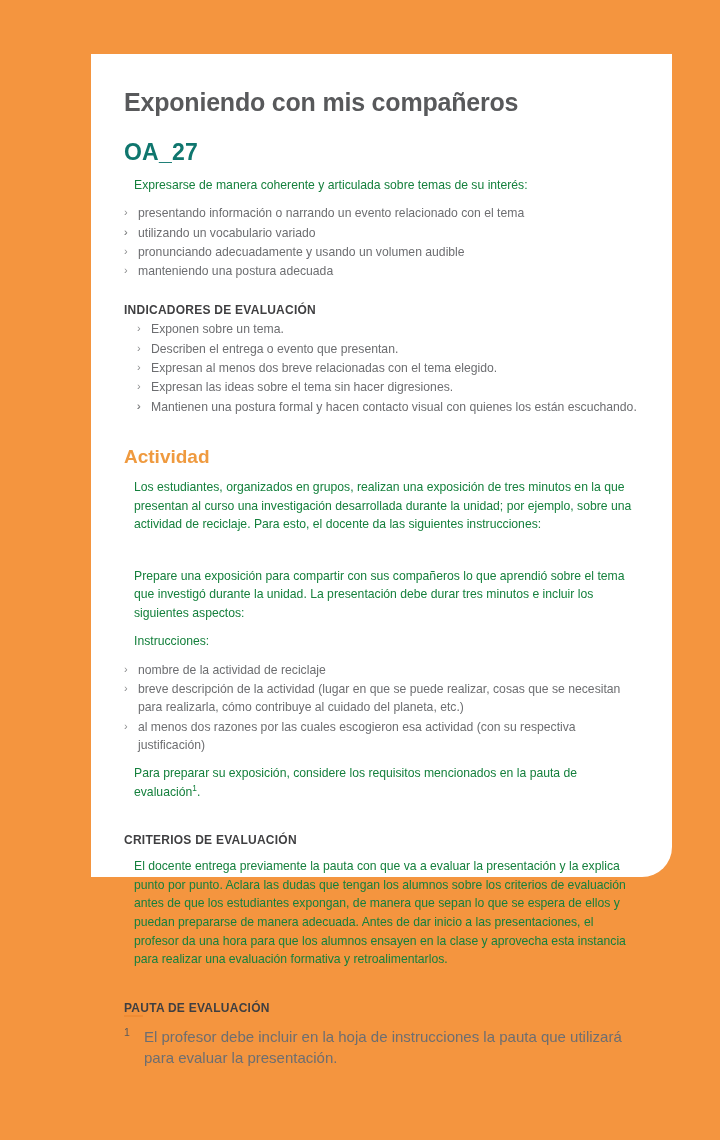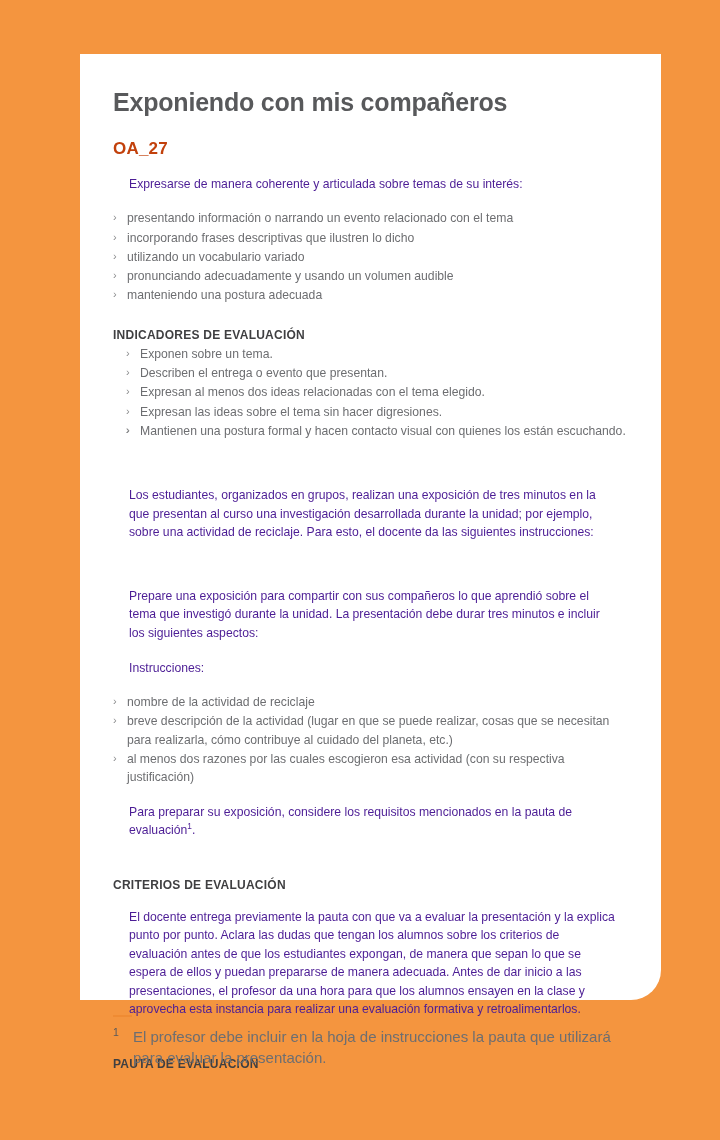--- a/index.html
+++ b/index.html
@@ -9,24 +9,24 @@
   body {
     width: 720px;
     height: 1140px;
     background: #f4953f;
     font-family: "Liberation Sans", sans-serif;
     overflow: hidden;
   }
 
   .page-sheet {
     position: absolute;
-    left: 80px;
+    left: 91px;
     top: 54px;
     width: 581px;
-    height: 946px;
+    height: 823px;
     background: #ffffff;
     border-bottom-right-radius: 30px;
     box-sizing: border-box;
     padding: 4px;
   }
 
   .content {
     position: absolute;
     left: 33px;
     top: 34px;
@@ -36,32 +36,32 @@
   .doc-title {
     font-size: 25px;
     font-weight: bold;
     color: #58595b;
     letter-spacing: -0.2px;
     margin: 0 0 22px 0;
     line-height: 1.15;
   }
 
   .oa-code {
-    font-size: 17px;
-    font-weight: bold;
-    color: #c2410c;
+    font-size: 23px;
+    font-weight: bold;
+    color: #0f766e;
     margin: 0 0 4px 0;
     letter-spacing: 0.2px;
   }
 
   .body-text {
     font-size: 12.2px;
-    color: #4c1d95;
+    color: #15803d;
     line-height: 1.52;
-    margin: 16px;
+    margin: 10px;
   }
 
   .section-head {
     font-size: 12px;
     font-weight: bold;
     color: #3f3f41;
     letter-spacing: 0.25px;
     margin: 0 0 3px 0;
   }
 
@@ -146,21 +146,20 @@
     <h2 class="oa-code">OA_27</h2>
     <p class="body-text">Expresarse de manera coherente y articulada sobre temas de su interés:</p>
 
     <ul class="chev">
       <li>
         <span class="chev-mark">›</span>
         <span>presentando información o narrando un evento relacionado con el tema</span>
       </li>
       <li>
         <span class="chev-mark">›</span>
-        <span>incorporando frases descriptivas que ilustren lo dicho</span>
       </li>
       <li>
         <span class="chev-mark">›</span>
         <span>utilizando un vocabulario variado</span>
       </li>
       <li>
         <span class="chev-mark">›</span>
         <span>pronunciando adecuadamente y usando un volumen audible</span>
       </li>
       <li>
@@ -176,40 +175,41 @@
       <li>
         <span class="chev-mark">›</span>
         <span>Exponen sobre un tema.</span>
       </li>
       <li>
         <span class="chev-mark">›</span>
         <span>Describen el entrega o evento que presentan.</span>
       </li>
       <li>
         <span class="chev-mark">›</span>
-        <span>Expresan al menos dos ideas relacionadas con el tema elegido.</span>
+        <span>Expresan al menos dos breve relacionadas con el tema elegido.</span>
       </li>
       <li>
         <span class="chev-mark">›</span>
         <span>Expresan las ideas sobre el tema sin hacer digresiones.</span>
       </li>
       <li>
         <span class="chev-mark">›</span>
       </li>
       <li>
         <span class="chev-mark">›</span>
       </li>
       <li>
         <span class="chev-mark">›</span>
         <span>Mantienen una postura formal y hacen contacto visual con quienes los están escuchando.</span>
       </li>
     </ul>
 
     <div class="spacer-lg"></div>
 
+    <h2 class="act-head">Actividad</h2>
     <p class="body-text">Los estudiantes, organizados en grupos, realizan una exposición de tres minutos en la que presentan al curso una investigación desarrollada durante la unidad; por ejemplo, sobre una actividad de reciclaje. Para esto, el docente da las siguientes instrucciones:</p>
 
     <div class="spacer-sm"></div>
 
     <p class="body-text">Prepare una exposición para compartir con sus compañeros lo que aprendió sobre el tema que investigó durante la unidad. La presentación debe durar tres minutos e incluir los siguientes aspectos:</p>
     <p class="body-text">Instrucciones:</p>
 
     <ul class="chev">
       <li>
         <span class="chev-mark">›</span>

